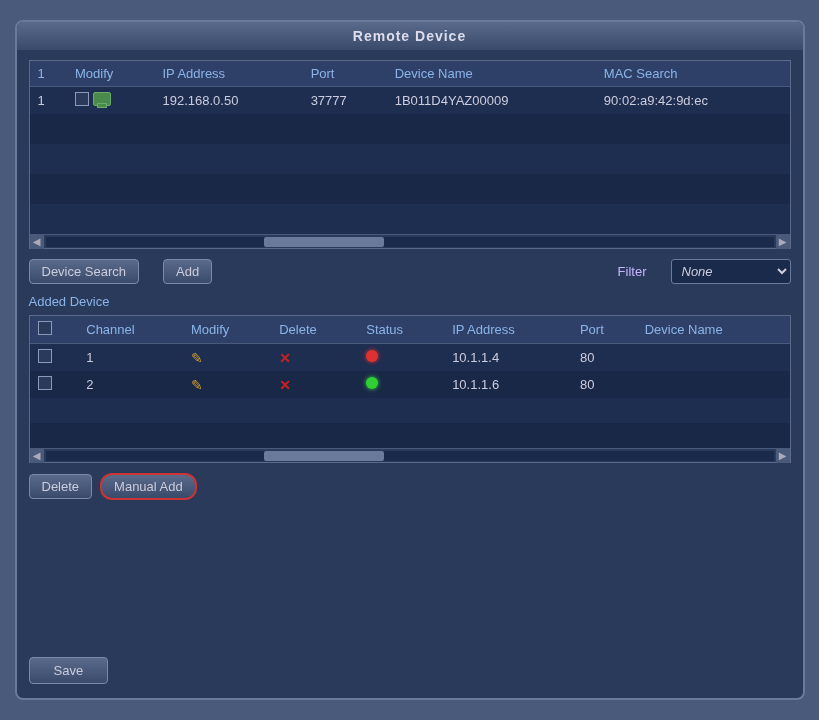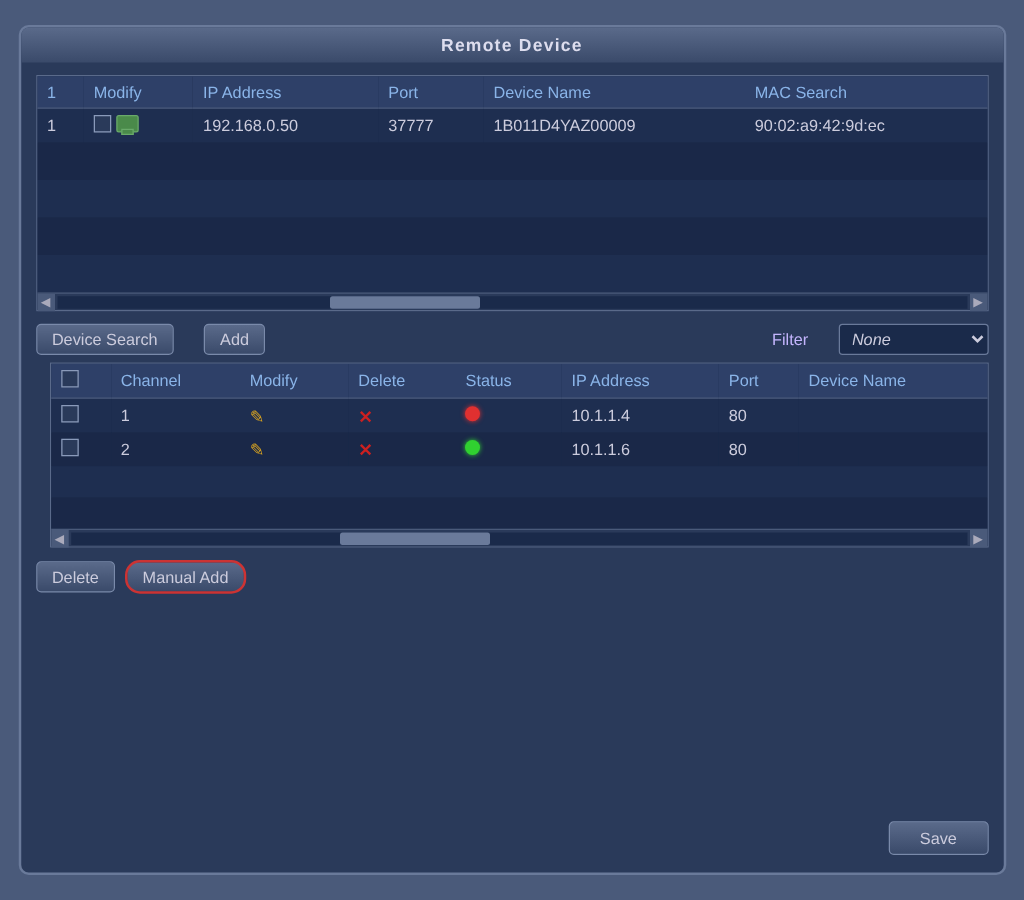--- a/index.html
+++ b/index.html
@@ -193,21 +193,20 @@
     .section-label {
       color: #8ab4e8;
       font-size: 13px;
       margin-top: 4px;
     }
 
     
     .added-table-container {
       background: #1a2a4a;
       border: 1px solid #5a6a8a;
-      margin-left: 11px;
     }
 
     .status-dot {
       width: 12px;
       height: 12px;
       border-radius: 50%;
       display: inline-block;
     }
 
     .status-dot.red { background: #e03030; box-shadow: 0 0 4px #e03030; }
@@ -240,21 +239,21 @@
       border-radius: 12px;
       color: #ccd;
       padding: 4px 12px;
       cursor: pointer;
       font-size: 13px;
     }
 
     
     .footer {
       display: flex;
-      justify-content: flex-end;
+      justify-content: space-between;
       gap: 7px;
       padding: 10px 12px 4px 12px;
       margin-top: auto;
     }
 
     .footer-btn {
       background: linear-gradient(to bottom, #5a6a8a, #3a4a6a);
       border: 1px solid #7a8aaa;
       border-radius: 4px;
       color: #ccd;
@@ -324,20 +323,21 @@
       <button class="btn">Add</button>
       <span class="filter-label">Filter</span>
       <select class="filter-select">
         <option>None</option>
         <option>IPC</option>
         <option>DVR</option>
         <option>NVR</option>
       </select>
     </div>
 
+    <div class="section-label">Added Device</div>
 
     <div class="added-table-container">
       <table>
         <thead>
           <tr>
             <th>
               <span class="checkbox"></span>
             </th>
             <th>Channel</th>
             <th>Modify</th>

